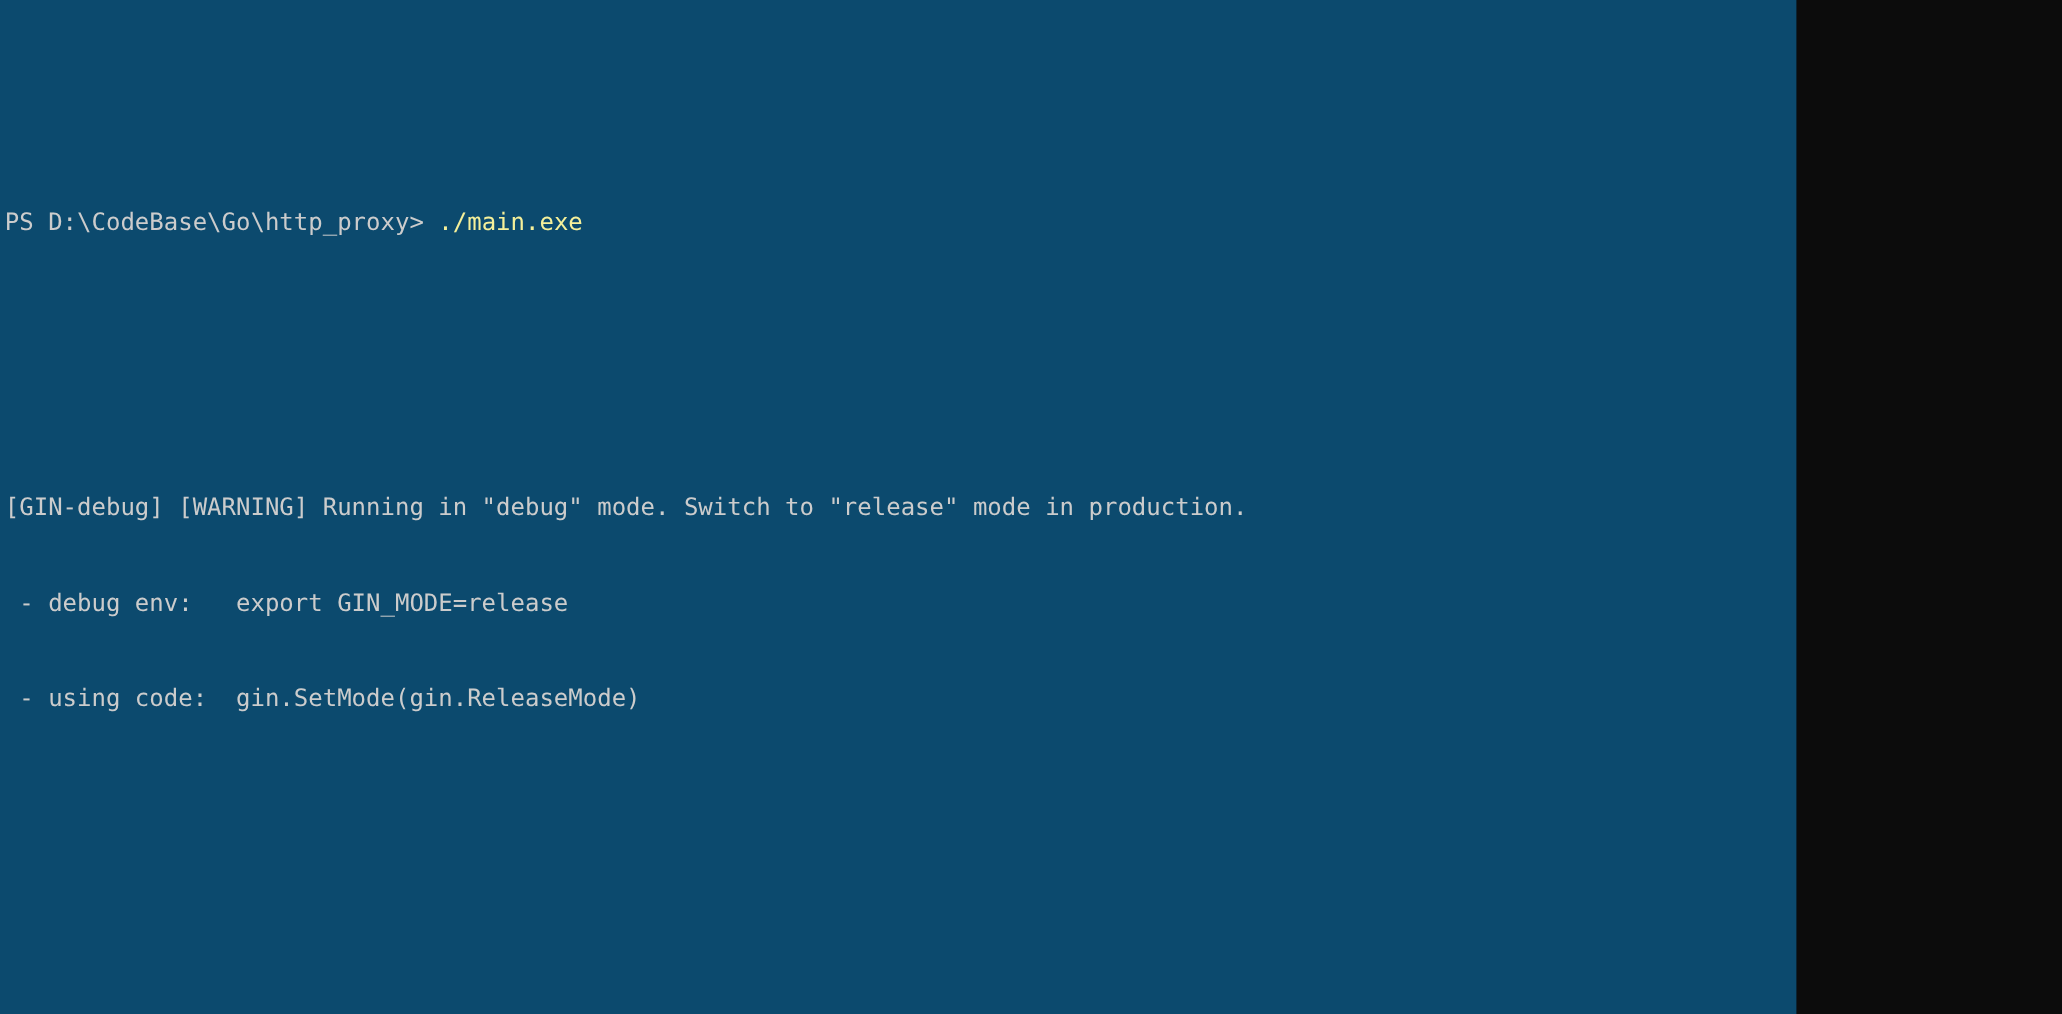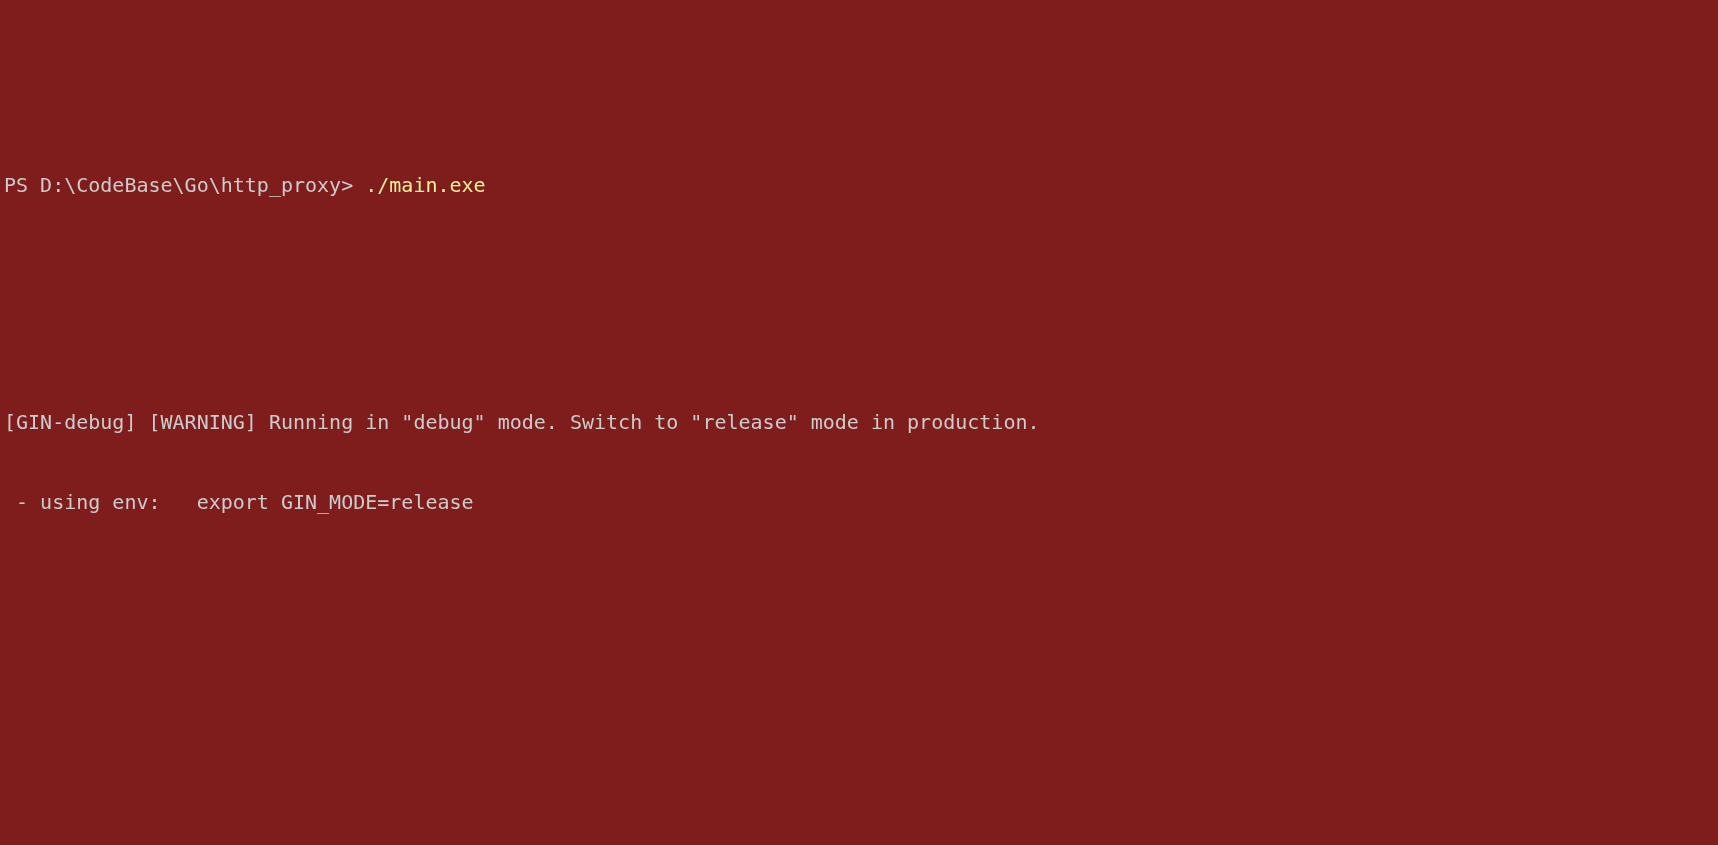--- a/index.html
+++ b/index.html
@@ -4,23 +4,23 @@
 <style>
   html, body {
     margin: 0;
     padding: 0;
     background: #0c0c0c;
     width: 1718px;
     height: 845px;
     overflow: hidden;
   }
   #terminal {
-    width: 1718px;
+    width: 1497px;
     height: 845px;
-    background: #7f1d1d;
+    background: #0c4a6e;
     font-family: "DejaVu Sans Mono", "Liberation Mono", monospace;
     font-size: 20px;
     line-height: 26.4px;
     color: #cccccc;
     white-space: pre;
     letter-spacing: 0px;
     position: relative;
     overflow: hidden;
   }
   .screen {
@@ -45,21 +45,22 @@
   <div class="screen">
 
     <div class="line clipped"><span>                                                                            </span></div>
 
     <div class="line"><span>PS D:\CodeBase\Go\http_proxy&gt; </span><span class="yellow">./main.exe</span></div>
 
 
     <div class="blank"></div>
 
     <div class="line"><span>[GIN-debug] [WARNING] Running in "debug" mode. Switch to "release" mode in production.</span></div>
-    <div class="line"><span> - using env:	export GIN_MODE=release</span></div>
+    <div class="line"><span> - debug env:	export GIN_MODE=release</span></div>
+    <div class="line"><span> - using code:	gin.SetMode(gin.ReleaseMode)</span></div>
 
     <div class="blank"></div>
 
     
     
     
     
 
     
 

